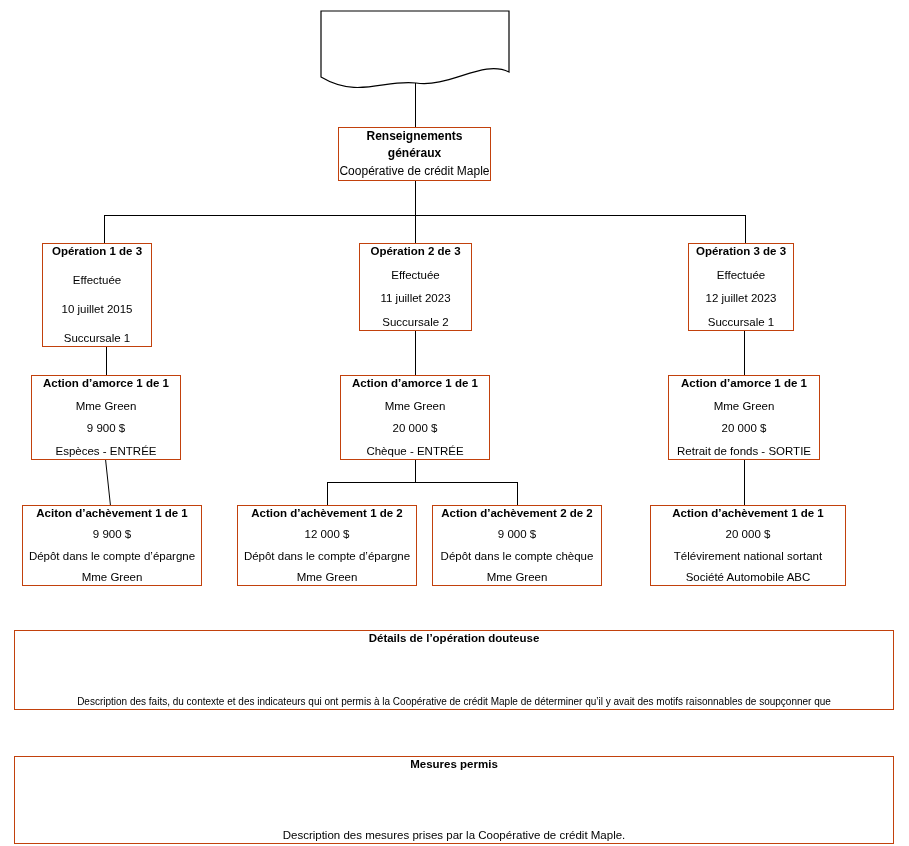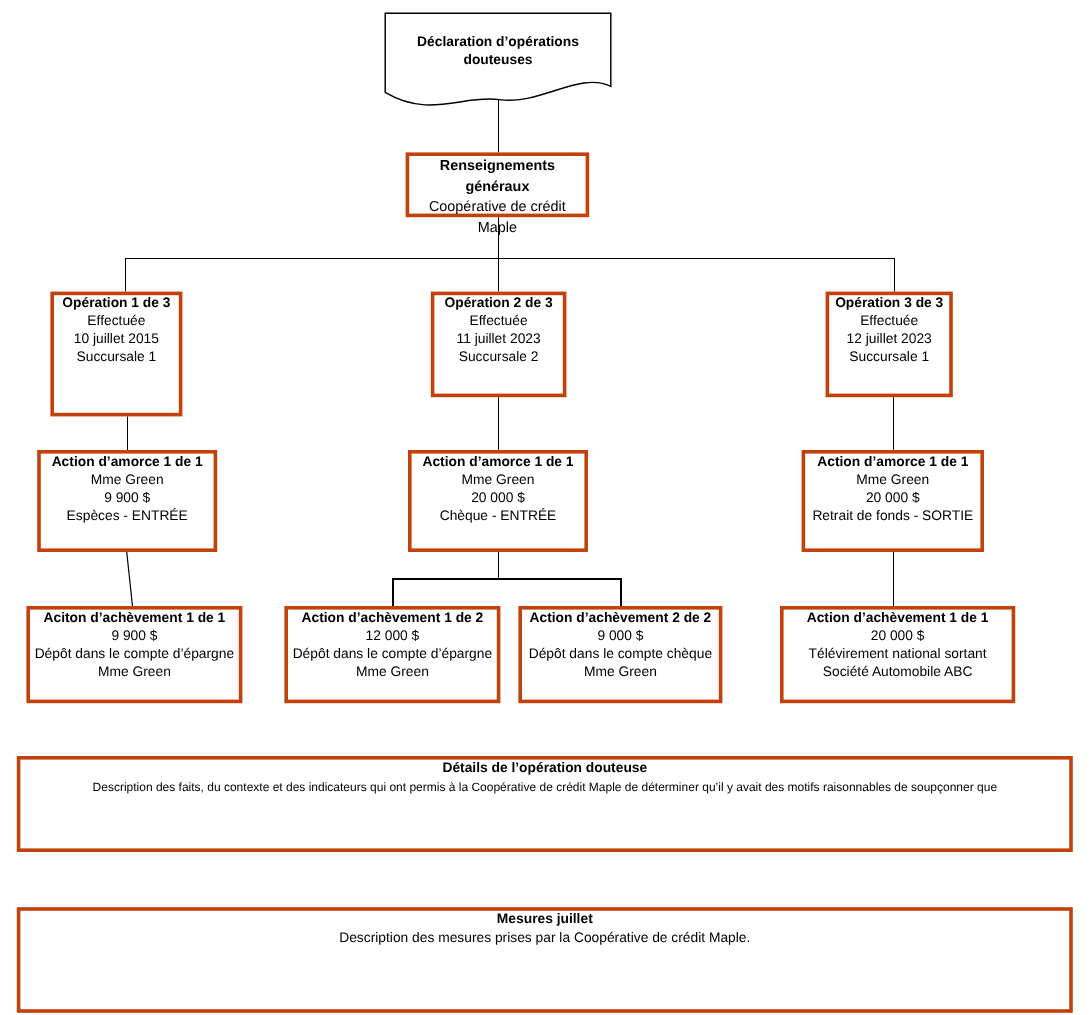--- a/index.html
+++ b/index.html
@@ -9,25 +9,25 @@
     background:#ffffff;
     font-family:"Liberation Sans", sans-serif;
     color:#000;
     overflow:hidden;
   }
   #connectors{position:absolute;left:0;top:0;z-index:1;}
   .node{
     position:absolute;
     z-index:2;
     background:#ffffff;
-    border:3px solid #c2410c;
+    border:1px solid #c2410c;
     box-sizing:border-box;
     display:flex;
     flex-direction:column;
-    justify-content:flex-start;
+    justify-content:space-between;
     align-items:center;
     text-align:center;
     font-size:11.5px;
     line-height:15px;
   }
   .node .t{font-weight:bold;}
   .doc-shape{position:absolute;left:320px;top:10px;z-index:2;}
   .doc-title{
     position:absolute;left:320px;top:28px;width:190px;z-index:3;
     text-align:center;font-weight:bold;font-size:11.5px;line-height:15px;
@@ -67,21 +67,20 @@
       <line x1="327.5" y1="482" x2="327.5" y2="506"></line>
       <line x1="517.5" y1="482" x2="517.5" y2="506"></line>
       <line x1="744.5" y1="459" x2="744.5" y2="506"></line>
     </g>
     <line x1="105.5" y1="459" x2="110.5" y2="506" stroke="#000" stroke-width="1"></line>
   </svg>
 
   <svg class="doc-shape" width="190" height="90">
     <path d="M1 1 H189 V62 C163 49, 130 78, 96 73 C65 69, 38 89, 1 67 Z" fill="#ffffff" stroke="#000" stroke-width="1.2"></path>
   </svg>
-  <div class="doc-title">Déclaration d’opérations douteuses</div>
 
   <div class="node gen" style="left:338px;top:127px;width:153px;height:54px">
     <div class="t">Renseignements généraux</div>
     <div>Coopérative de crédit Maple</div>
   </div>
 
   <div class="node" style="left:42px;top:243px;width:110px;height:104px">
     <div class="t">Opération 1 de 3</div>
     <div>Effectuée</div>
     <div>10 juillet 2015</div>
@@ -143,17 +142,17 @@
     <div>Télévirement national sortant</div>
     <div>Société Automobile ABC</div>
   </div>
 
   <div class="node wide details-box">
     <div class="t">Détails de l’opération douteuse</div>
     <div class="body-line">Description des faits, du contexte et des indicateurs qui ont permis à la Coopérative de crédit Maple de déterminer qu’il y avait des motifs raisonnables de soupçonner que</div>
   </div>
 
   <div class="node wide measures-box">
-    <div class="t">Mesures juillet</div>
+    <div class="t">Mesures permis</div>
     <div>Description des mesures prises par la Coopérative de crédit Maple.</div>
   </div>
 
 </div>
 
 </body></html>

